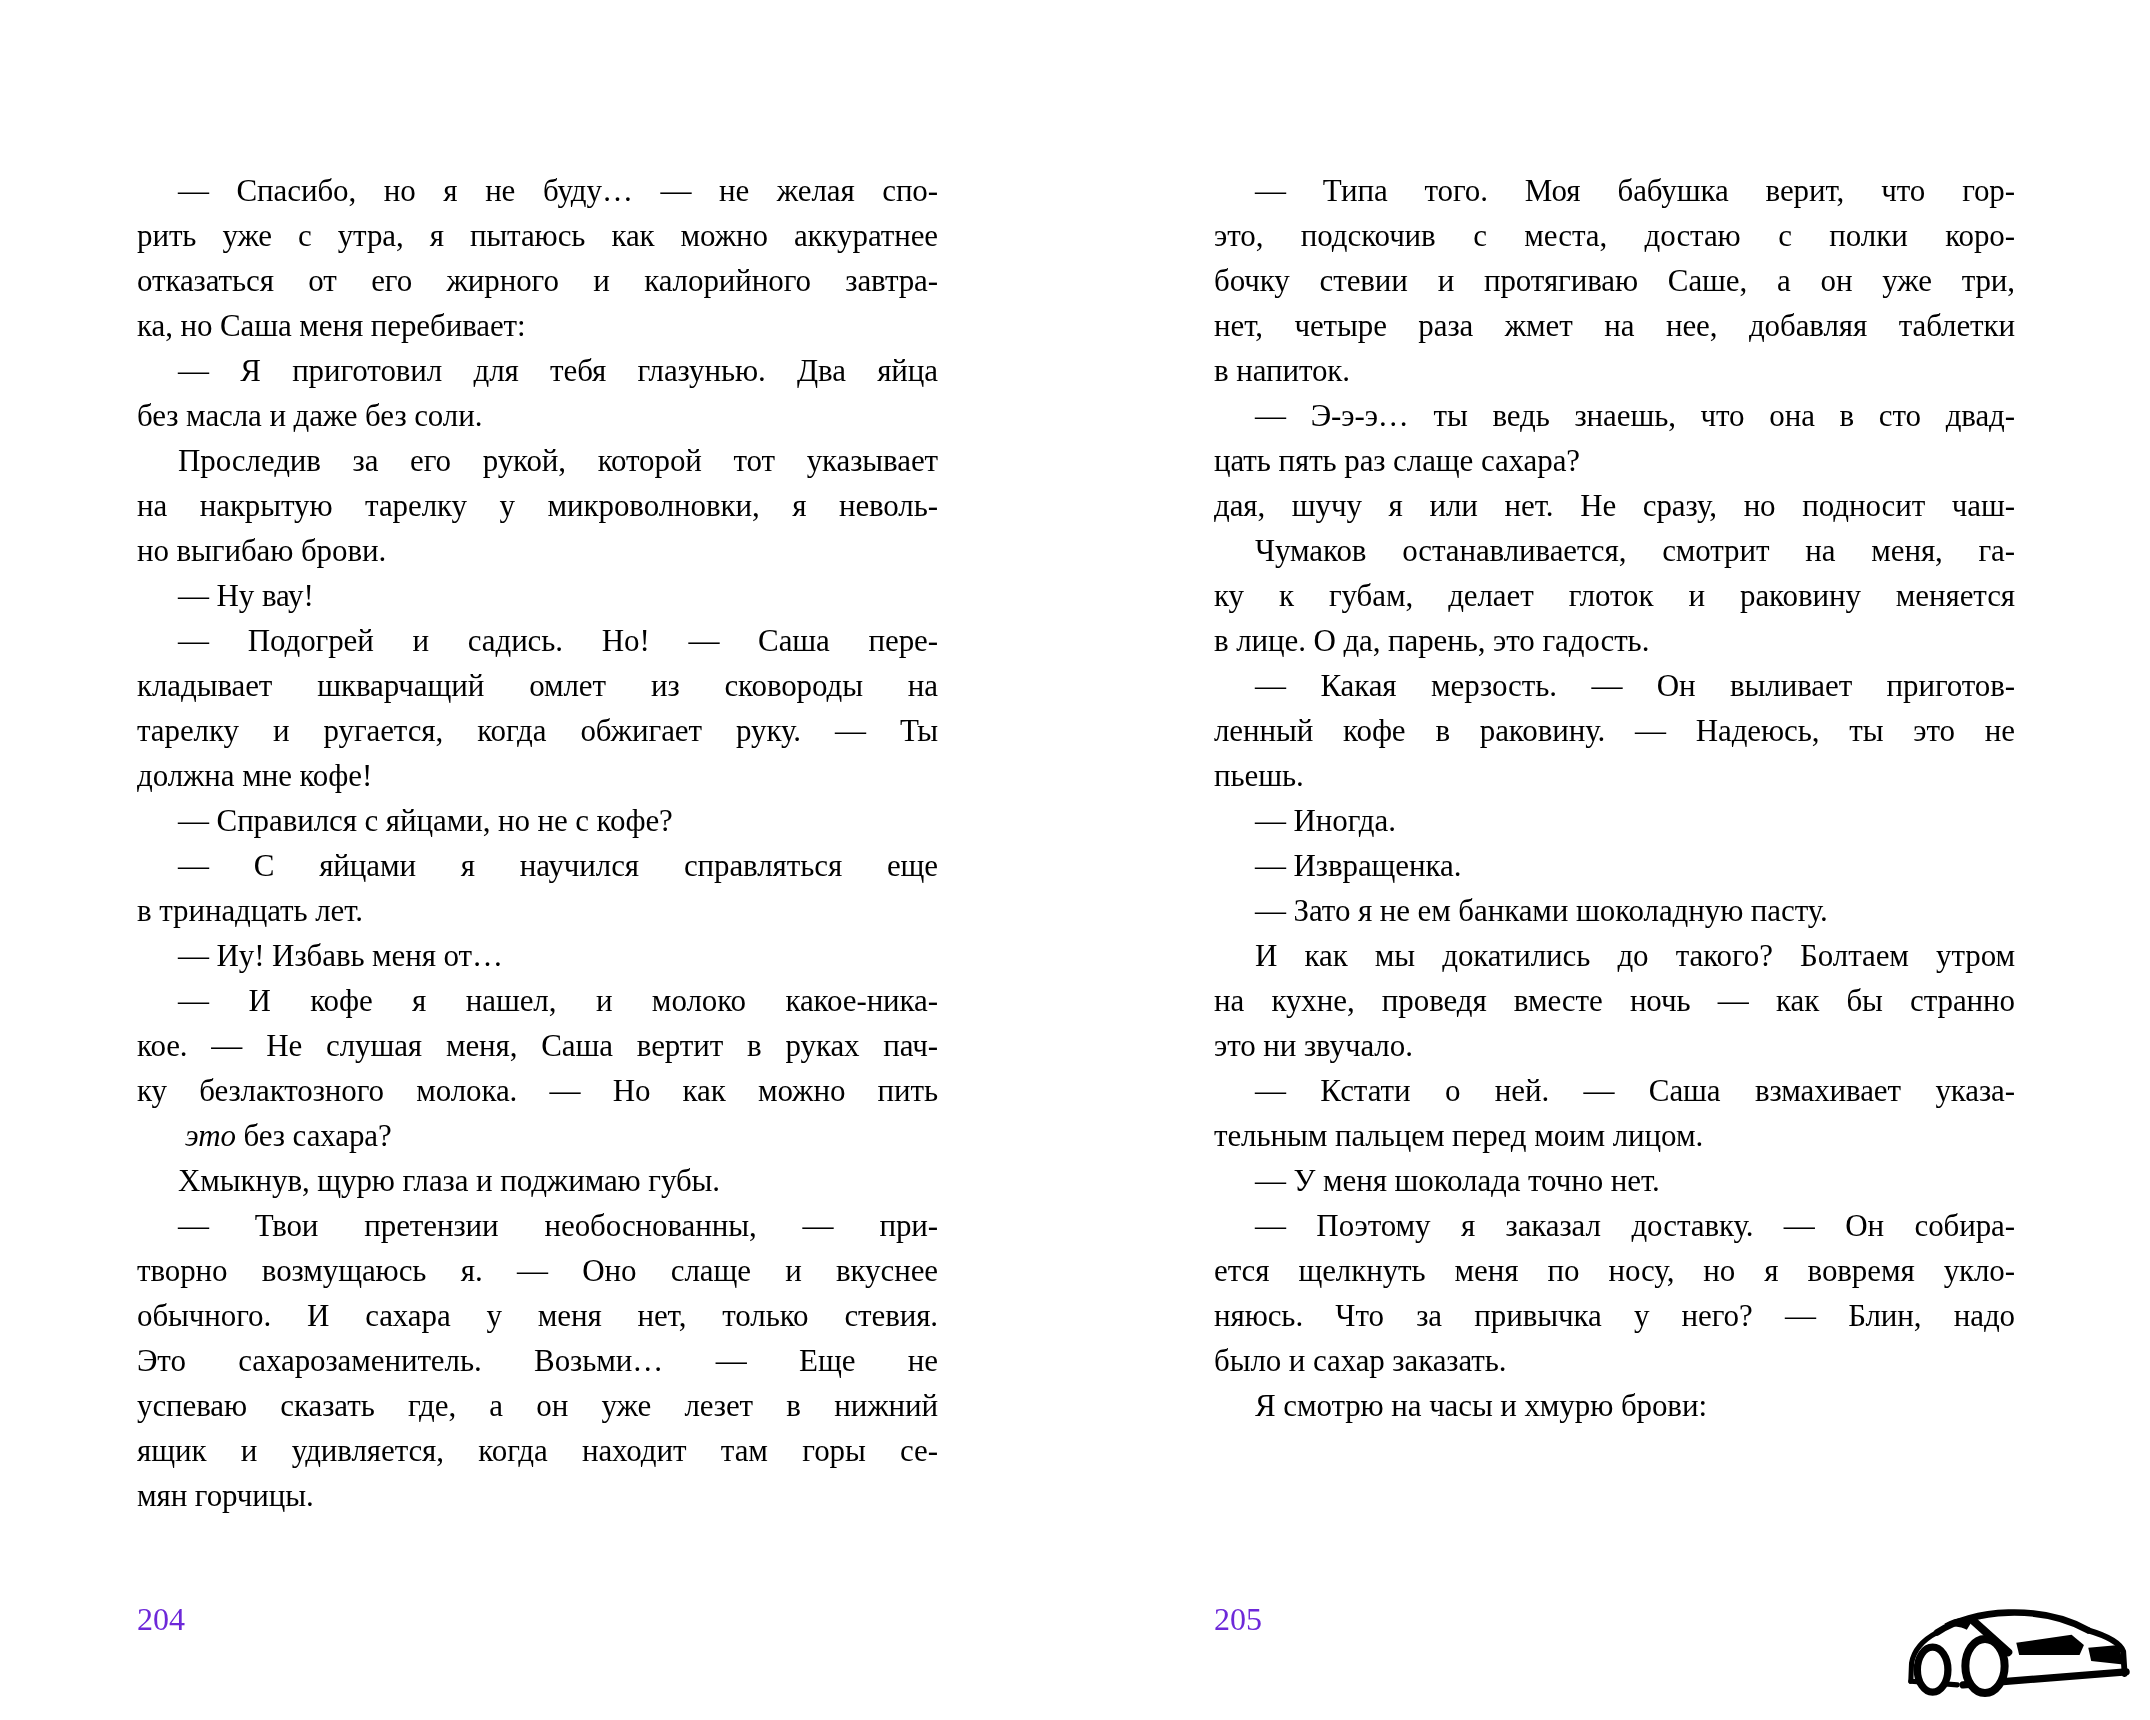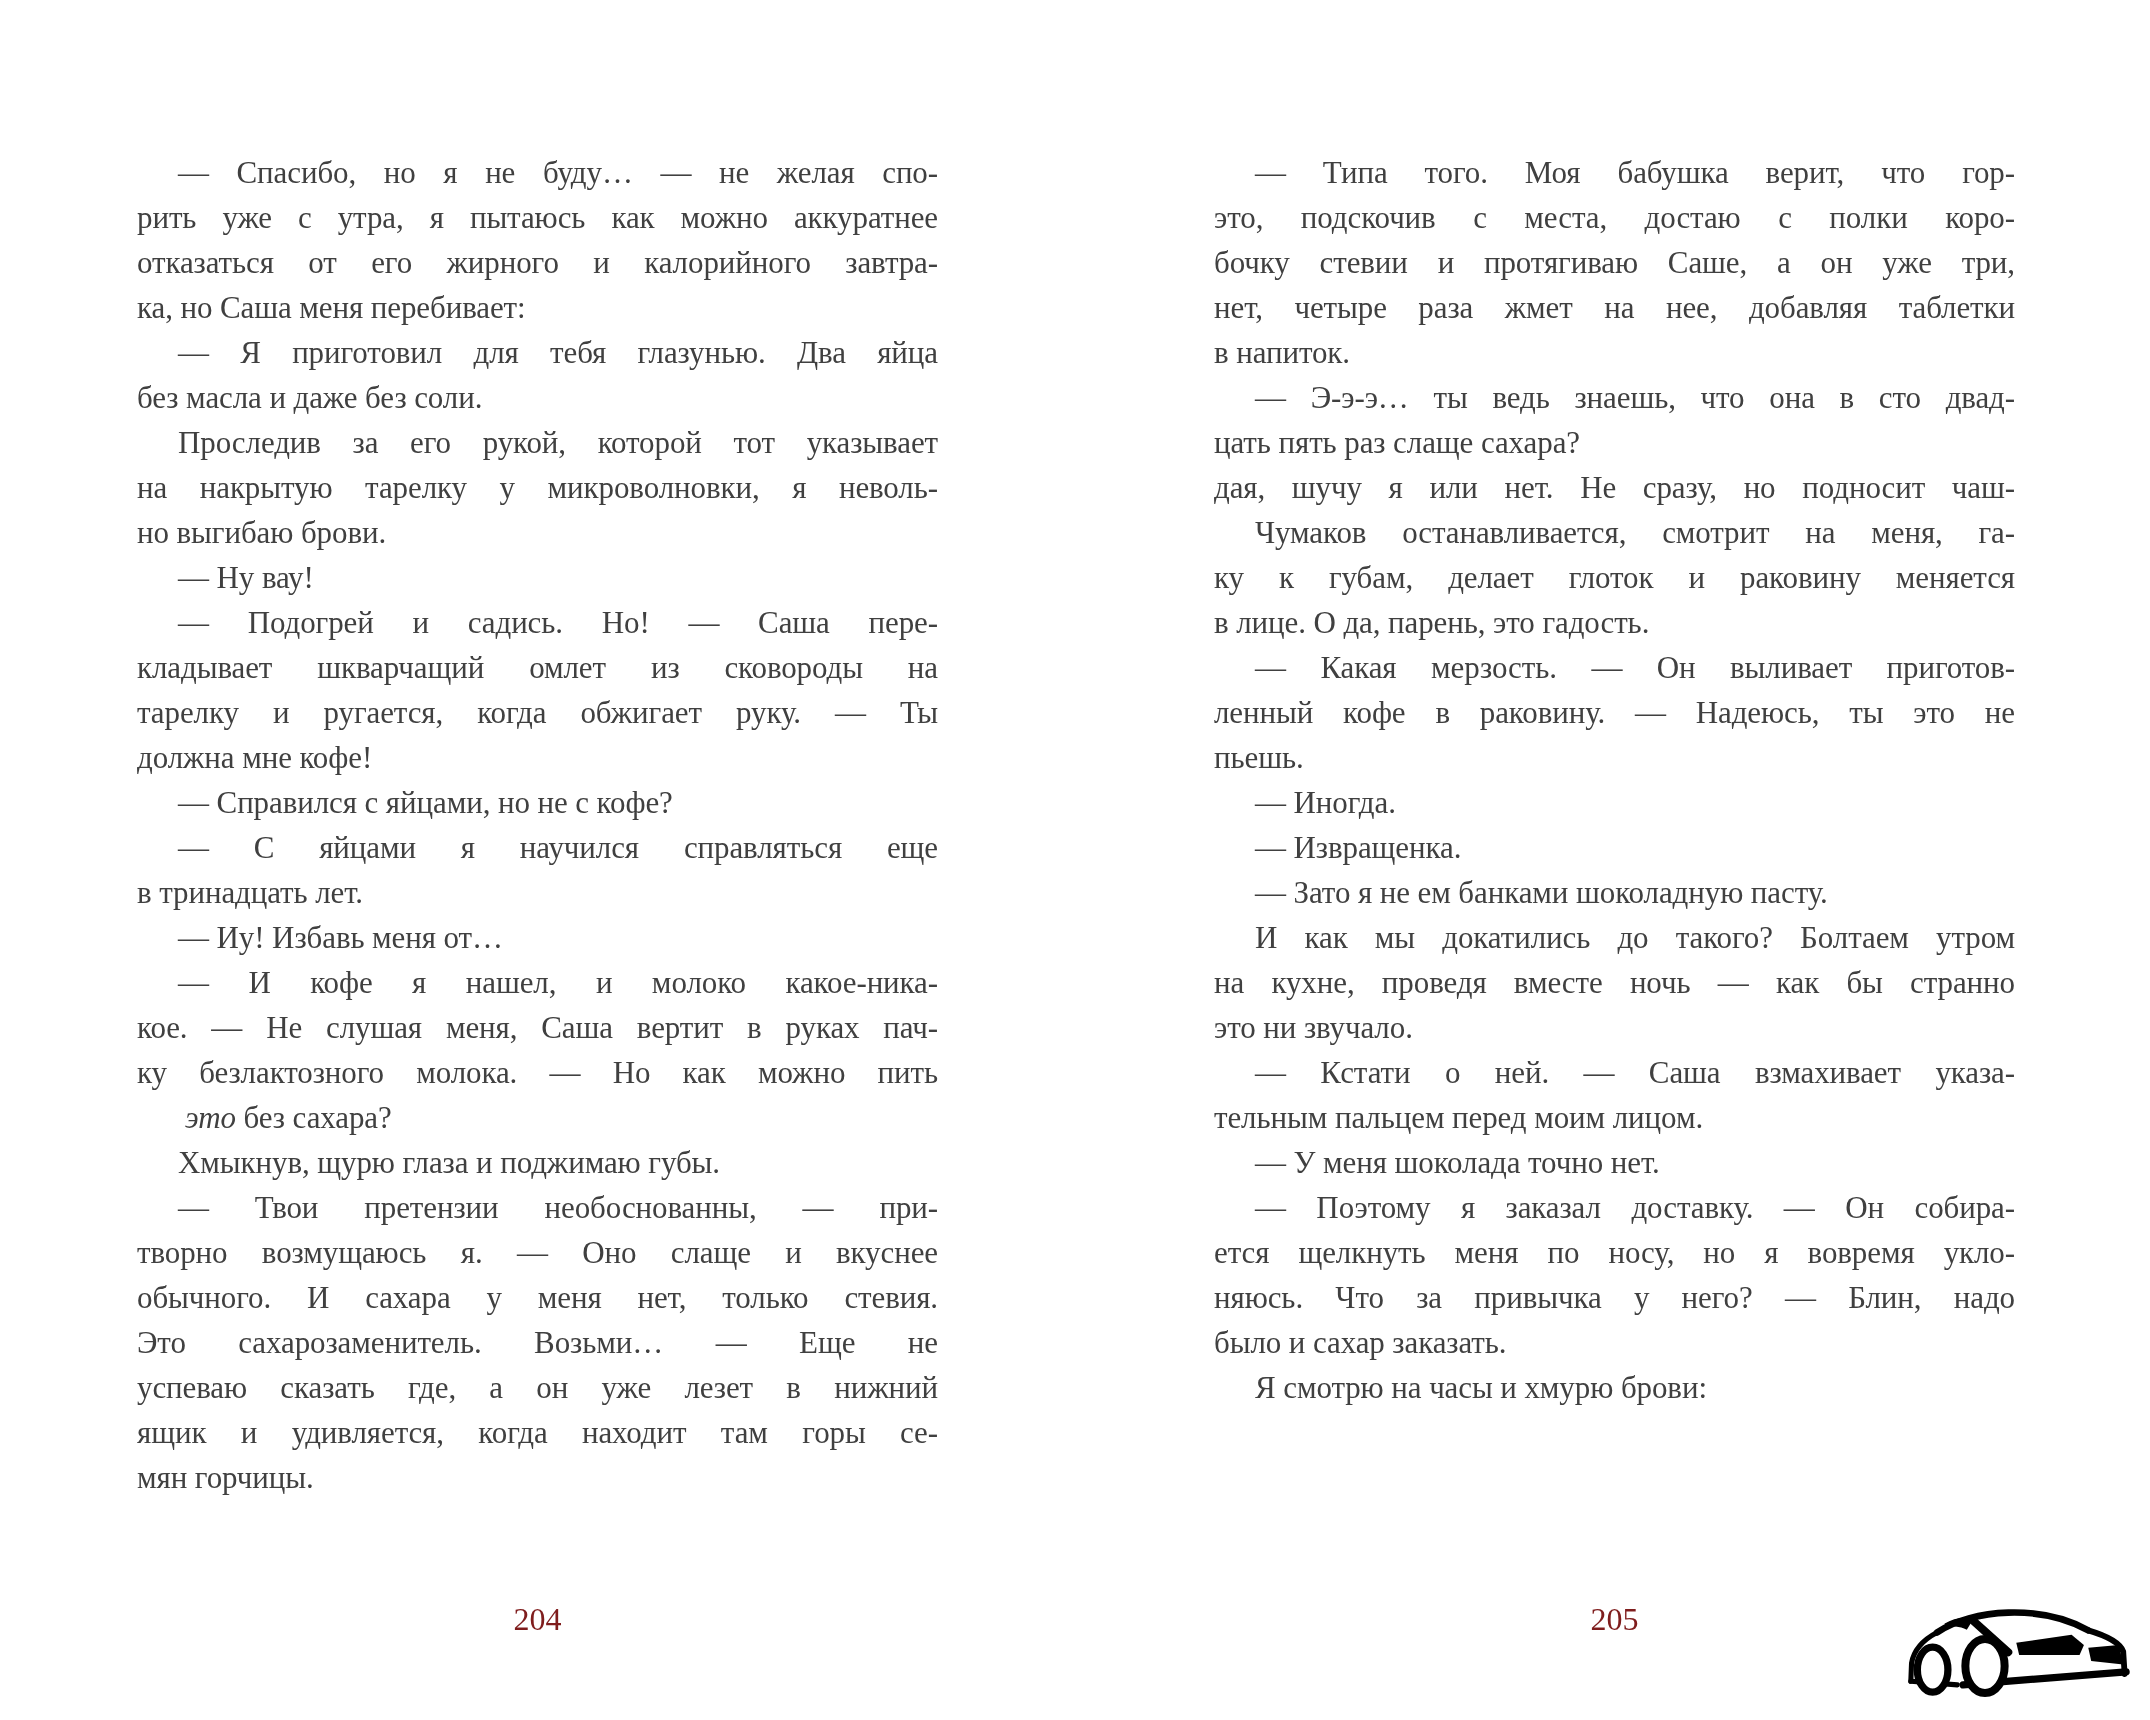--- a/index.html
+++ b/index.html
@@ -6,41 +6,40 @@
   body {
     width: 2151px; height: 1720px;
     background: #ffffff;
     position: relative;
     font-family: "Liberation Serif", serif;
     overflow: hidden;
   }
   .spread { position: absolute; inset: 0; }
   .col {
     position: absolute;
-    top: 150px;
+    top: 168px;
     width: 801px;
     font-size: 31px;
     line-height: 45px;
-    color: #404040;
+    color: #000000;
     letter-spacing: -0.1px;
   }
   #col-left  { left: 137px; }
   #col-right { left: 1214px; }
   .line { text-align: left; white-space: normal; }
   .line.just { text-align: justify; text-align-last: justify; }
   .line.first { padding-left: 41px; }
   .line em { font-style: italic; margin-left: 48px; }
   .pagenum {
     position: absolute;
     top: 1602px;
     width: 801px;
-    text-align: center;
     font-size: 32px;
     line-height: 35px;
-    color: #7f1d1d;
+    color: #6d28d9;
   }
   #pn-left  { left: 137px; }
   #pn-right { left: 1214px; }
   #car-logo {
     position: absolute;
     left: 1899px;
     top: 1602px;
   }
 </style>
 </head>

